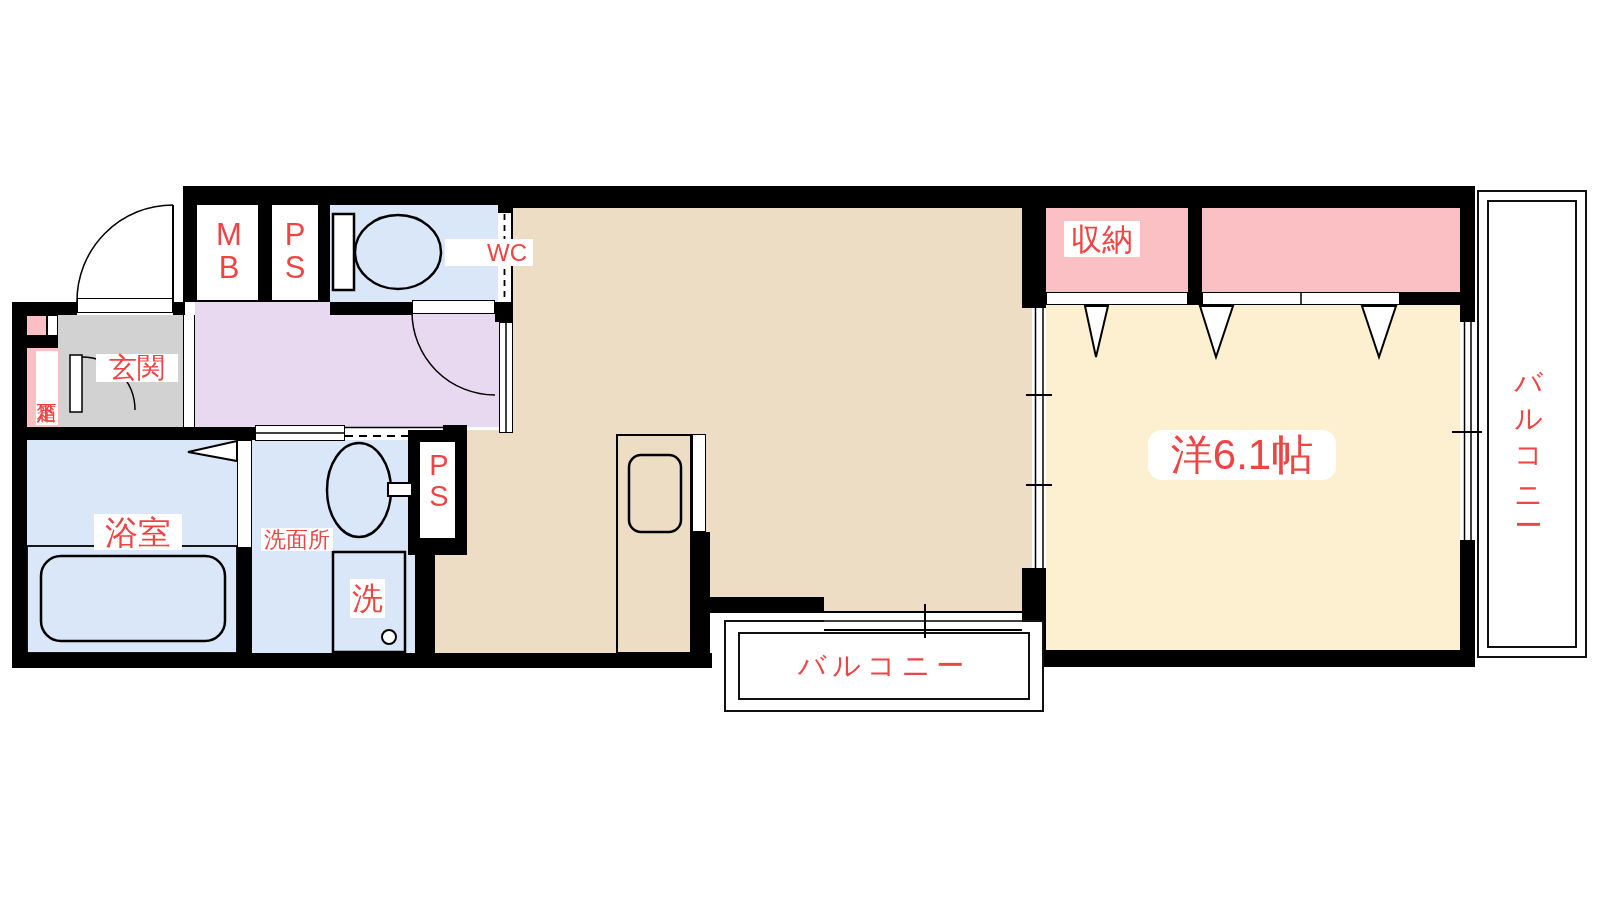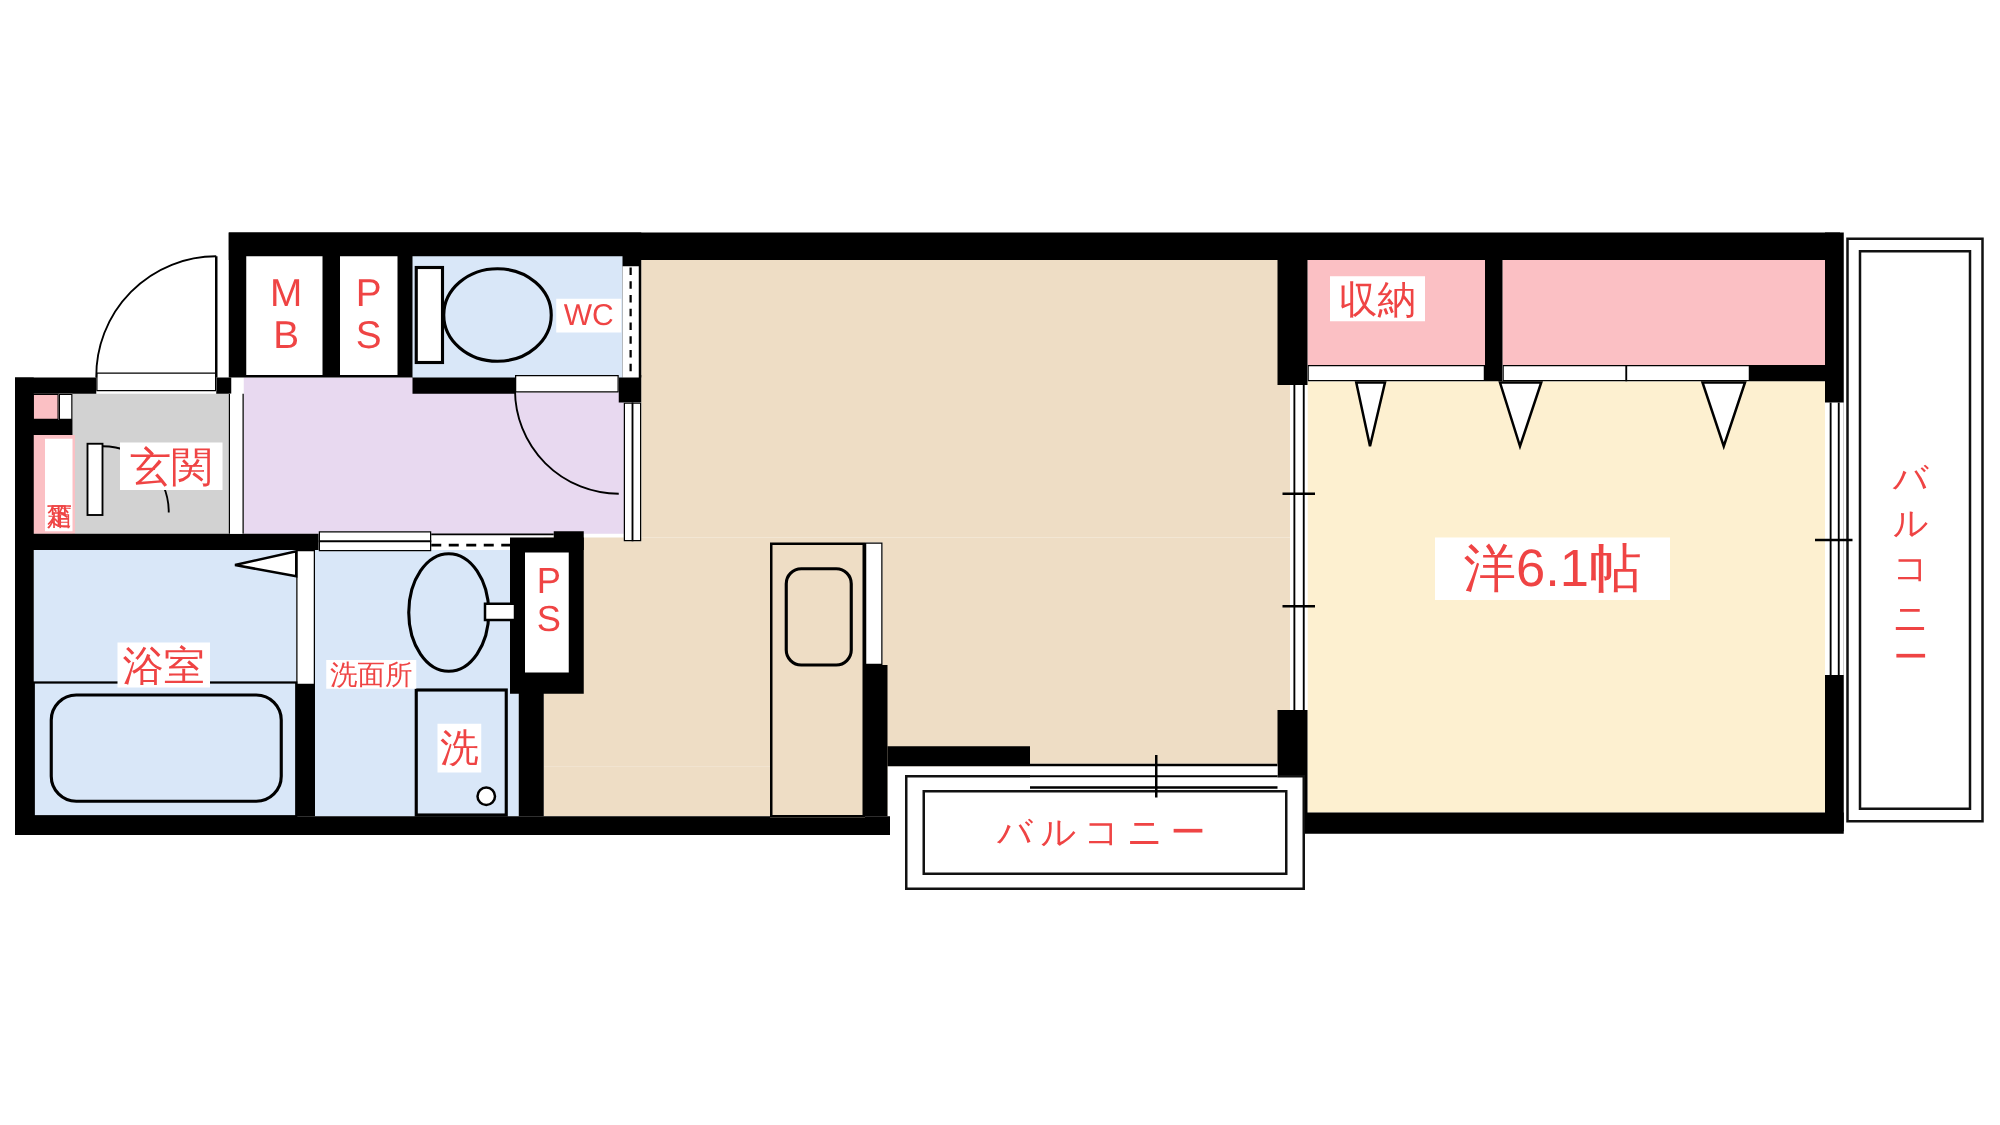--- a/index.html
+++ b/index.html
@@ -138,27 +138,27 @@
     <line x1="1464.5" y1="322" x2="1464.5" y2="540" stroke="#000" stroke-width="1.5"></line>
     <line x1="1471" y1="322" x2="1471" y2="540" stroke="#000" stroke-width="1.5"></line>
     <line x1="1452" y1="432" x2="1482" y2="432" stroke="#000" stroke-width="2"></line>
 
     <polygon points="1085,306 1108,306 1096,357" fill="#fff" stroke="#000" stroke-width="2"></polygon>
     <polygon points="1200,306 1233,306 1216,357" fill="#fff" stroke="#000" stroke-width="2"></polygon>
     <polygon points="1362,306 1396,306 1379,357" fill="#fff" stroke="#000" stroke-width="2"></polygon>
     <line x1="1301" y1="292" x2="1301" y2="305" stroke="#000" stroke-width="1.5"></line>
   </svg>
 
-  <div class="lbl" style="left:96px;top:354px;width:82px;height:38px;font-size:33px;">玄関</div>
+  <div class="lbl" style="left:96px;top:354px;width:82px;height:28px;font-size:28px;">玄関</div>
   <div class="lbl vert" style="left:36px;top:351px;width:22px;height:74px;font-size:20px;">下足箱</div>
   <div class="lbl nobg stack" style="left:213px;top:218px;width:32px;height:72px;font-size:31px;">MB</div>
   <div class="lbl nobg stack" style="left:279px;top:218px;width:32px;height:72px;font-size:31px;">PS</div>
-  <div class="lbl" style="left:445px;top:239px;width:52px;height:27px;font-size:24px;">WC</div>
-  <div class="lbl" style="left:94px;top:514px;width:74px;height:36px;font-size:33px;">浴室</div>
+  <div class="lbl" style="left:445px;top:239px;width:52px;height:27px;font-size:24px;padding-left:36px;">WC</div>
+  <div class="lbl" style="left:94px;top:514px;width:88px;height:36px;font-size:33px;">浴室</div>
   <div class="lbl" style="left:261px;top:528px;width:72px;height:23px;font-size:22px;">洗面所</div>
   <div class="lbl" style="left:350px;top:579px;width:35px;height:39px;font-size:31px;">洗</div>
   <div class="lbl nobg stack" style="left:424px;top:450px;width:30px;height:80px;font-size:29px;">PS</div>
-  <div class="lbl" style="left:1148px;top:430px;width:188px;height:50px;font-size:42px;">洋6.1帖</div>
+  <div class="lbl" style="left:1148px;top:430px;width:188px;height:50px;font-size:42px;border-radius:14px;">洋6.1帖</div>
   <div class="lbl" style="left:1064px;top:221px;width:76px;height:36px;font-size:31px;">収納</div>
   <div class="lbl nobg" style="left:770px;top:650px;width:228px;height:32px;font-size:28px;letter-spacing:6px;">バルコニー</div>
   <div class="lbl nobg vert" style="left:1508px;top:310px;width:40px;height:250px;font-size:28px;letter-spacing:8px;">バルコニー</div>
 
 </div>
 
 </body></html>

